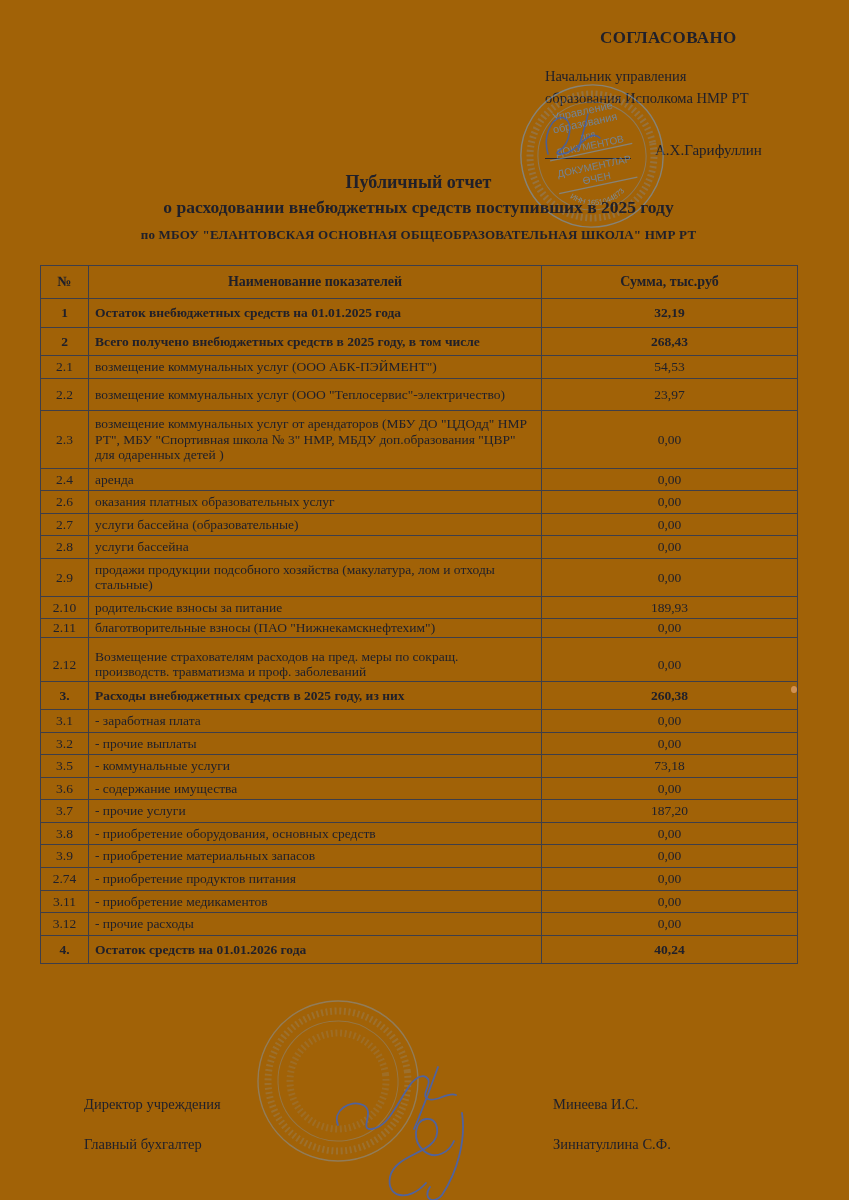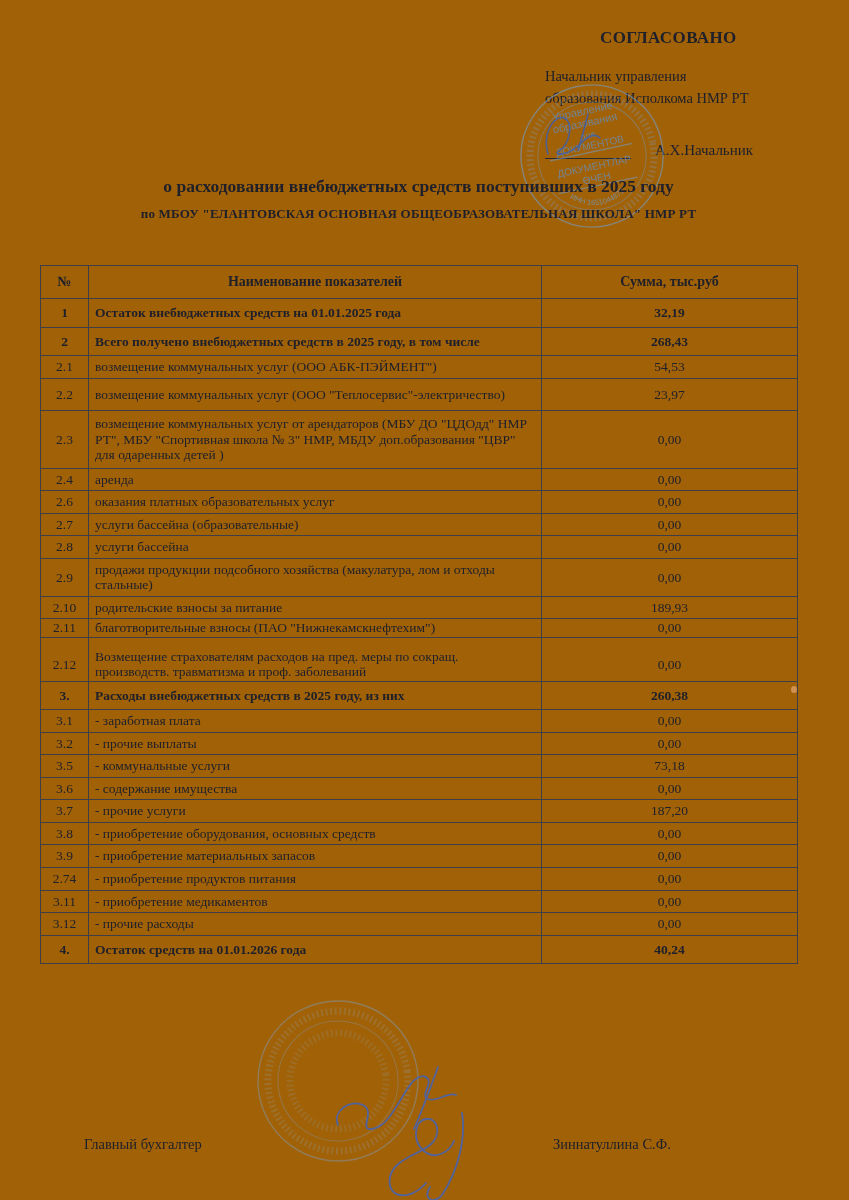--- a/index.html
+++ b/index.html
@@ -70,21 +70,21 @@
 <div class="page">
 
   <div class="approval">
     <div class="agreed">СОГЛАСОВАНО</div>
     <div class="approver">
       <div>Начальник  управления</div>
       <div>образования Исполкома НМР РТ</div>
     </div>
     <div class="sign-row">
       <div class="sign-line"></div>
-      <div class="approver-name">А.Х.Начальник</div>
+      <div class="approver-name">А.Х.Гарифуллин</div>
     </div>
   </div>
 
   <svg class="stamp" style="left:516px;top:80px;" width="152" height="152" viewBox="0 0 152 152">
     <g transform="rotate(-12 76 76)" stroke="#6f9ed6">
       <circle cx="76" cy="76" r="71" fill="none" stroke-width="1.4" opacity=".55"></circle>
       <circle cx="76" cy="76" r="54" fill="none" stroke-width="1" opacity=".4"></circle>
       <circle class="textring" cx="76" cy="76" r="62" stroke="#7aa4d8"></circle>
       <line class="stampline" x1="34" y1="72" x2="118" y2="72"></line>
       <line class="stampline" x1="36" y1="106" x2="116" y2="106"></line>
@@ -106,20 +106,21 @@
   </svg>
 
   <svg class="ink" style="left:536px;top:104px;" width="120" height="62" viewBox="0 0 120 62">
     <g fill="none" stroke="#3d5fae" stroke-width="1.6" stroke-linecap="round" opacity=".85">
       <path d="M12,50 C6,30 18,10 28,14 C38,18 34,40 23,47 C16,51 30,53 43,41 C51,33 58,28 64,34"></path>
       <path d="M52,10 C49,22 46,34 42,46"></path>
     </g>
   </svg>
 
   <div class="title-block">
+    <div class="title-1">Публичный отчет</div>
     <div class="title-2">о расходовании внебюджетных средств поступивших в 2025 году</div>
     <div class="title-3">по  МБОУ "ЕЛАНТОВСКАЯ ОСНОВНАЯ ОБЩЕОБРАЗОВАТЕЛЬНАЯ ШКОЛА" НМР РТ</div>
   </div>
 
   <table class="report-table">
     <colgroup>
         <col class="c-num">
         <col class="c-name">
         <col class="c-val">
       </colgroup>
@@ -272,20 +273,24 @@
     <g fill="none" stroke="#4763b0" stroke-width="1.8" stroke-linecap="round" opacity=".9">
       <path d="M8,70 C2,56 20,44 33,50 C46,56 28,76 42,74 C58,72 66,50 80,30 C86,22 94,18 98,24 C102,30 90,40 98,44 C106,48 118,36 126,40"></path>
       <path d="M108,12 C100,34 92,56 84,74"></path>
     </g>
     <g fill="none" stroke="#4763b0" stroke-width="1.8" stroke-linecap="round" opacity=".9">
       <path d="M96,128 C78,148 56,142 60,122 C64,104 88,100 100,90 C112,80 108,62 96,64 C84,66 82,86 94,96 C106,106 120,96 124,86"></path>
       <path d="M132,58 C136,84 128,116 112,140 C104,150 92,144 100,132"></path>
     </g>
   </svg>
 
+  <div class="footer-row footer-row-1">
+    <span>Директор учреждения</span>
+    <span class="person-name">Минеева И.С.</span>
+  </div>
   <div class="footer-row footer-row-2">
     <span>Главный бухгалтер</span>
     <span class="person-name">Зиннатуллина С.Ф.</span>
   </div>
 
   <div class="speck"></div>
 
 </div>
 
 </body></html>

